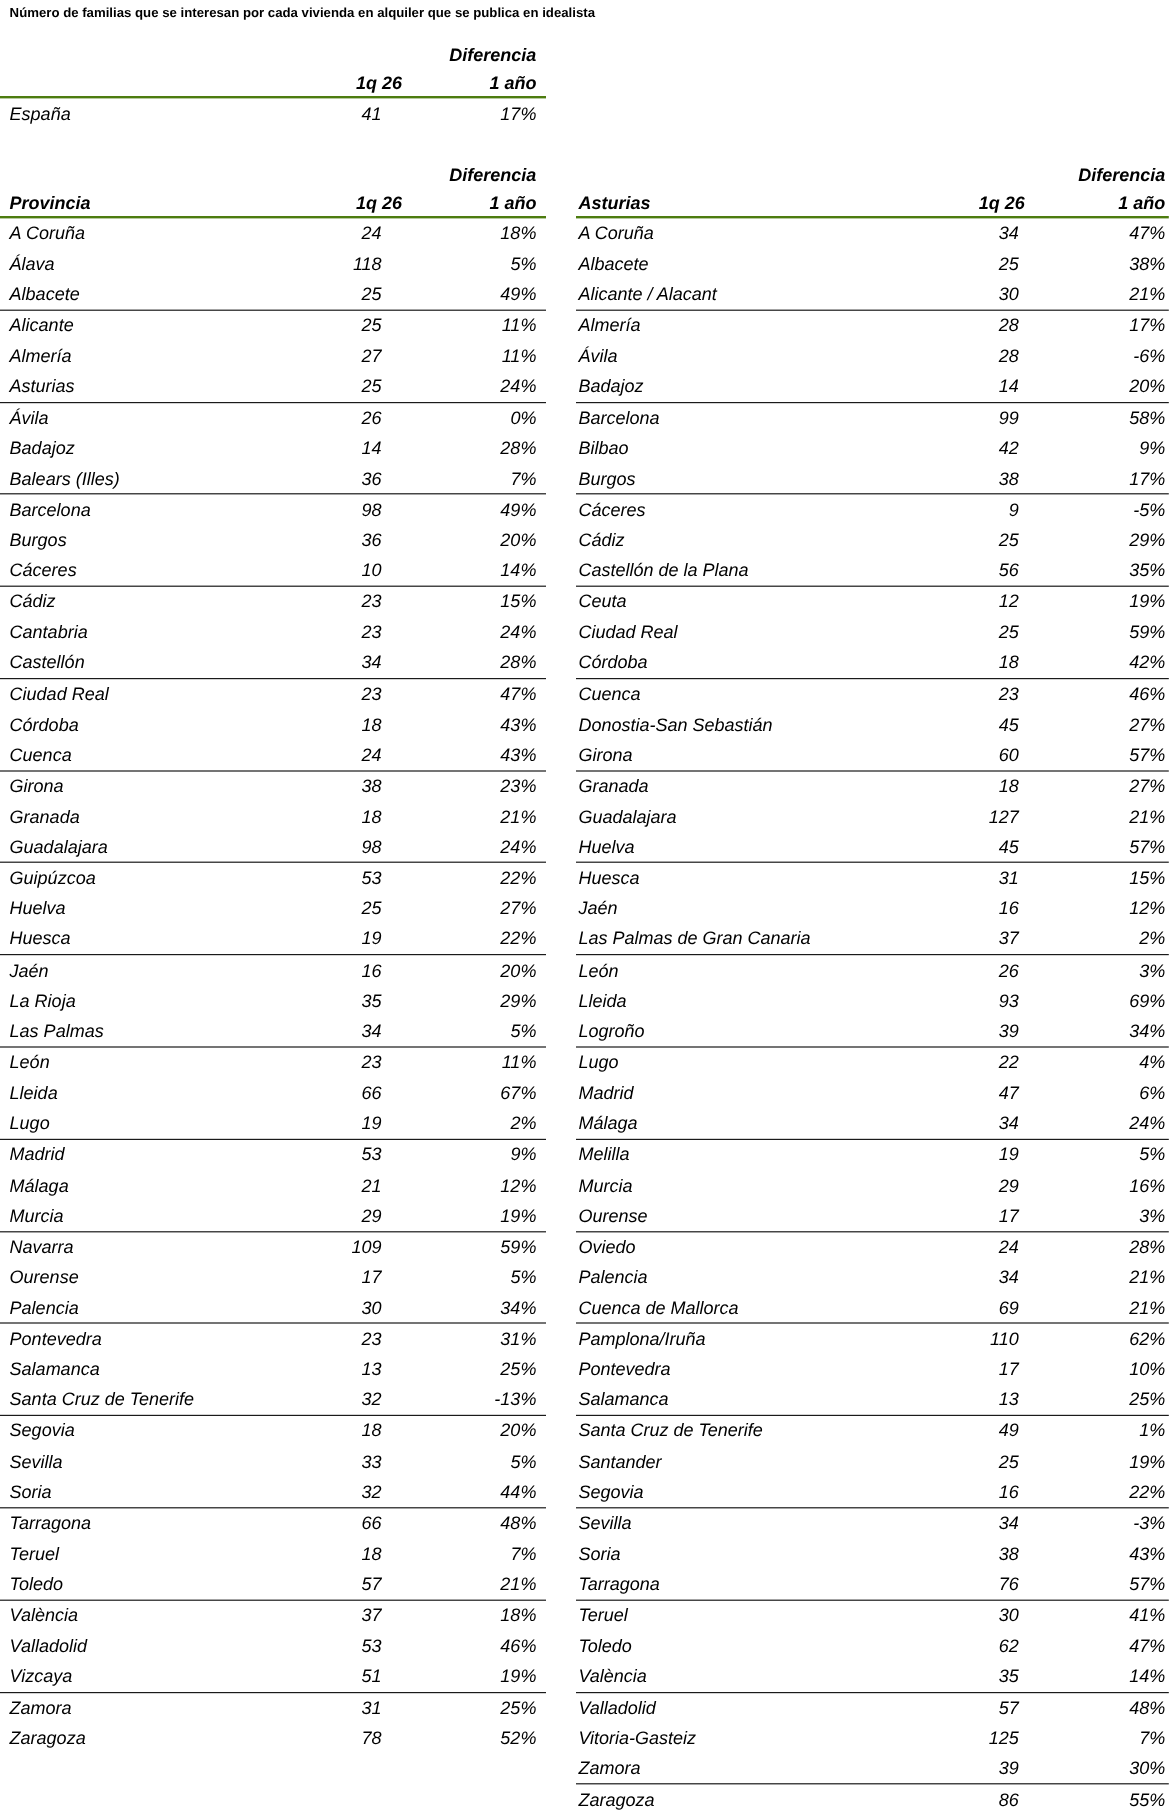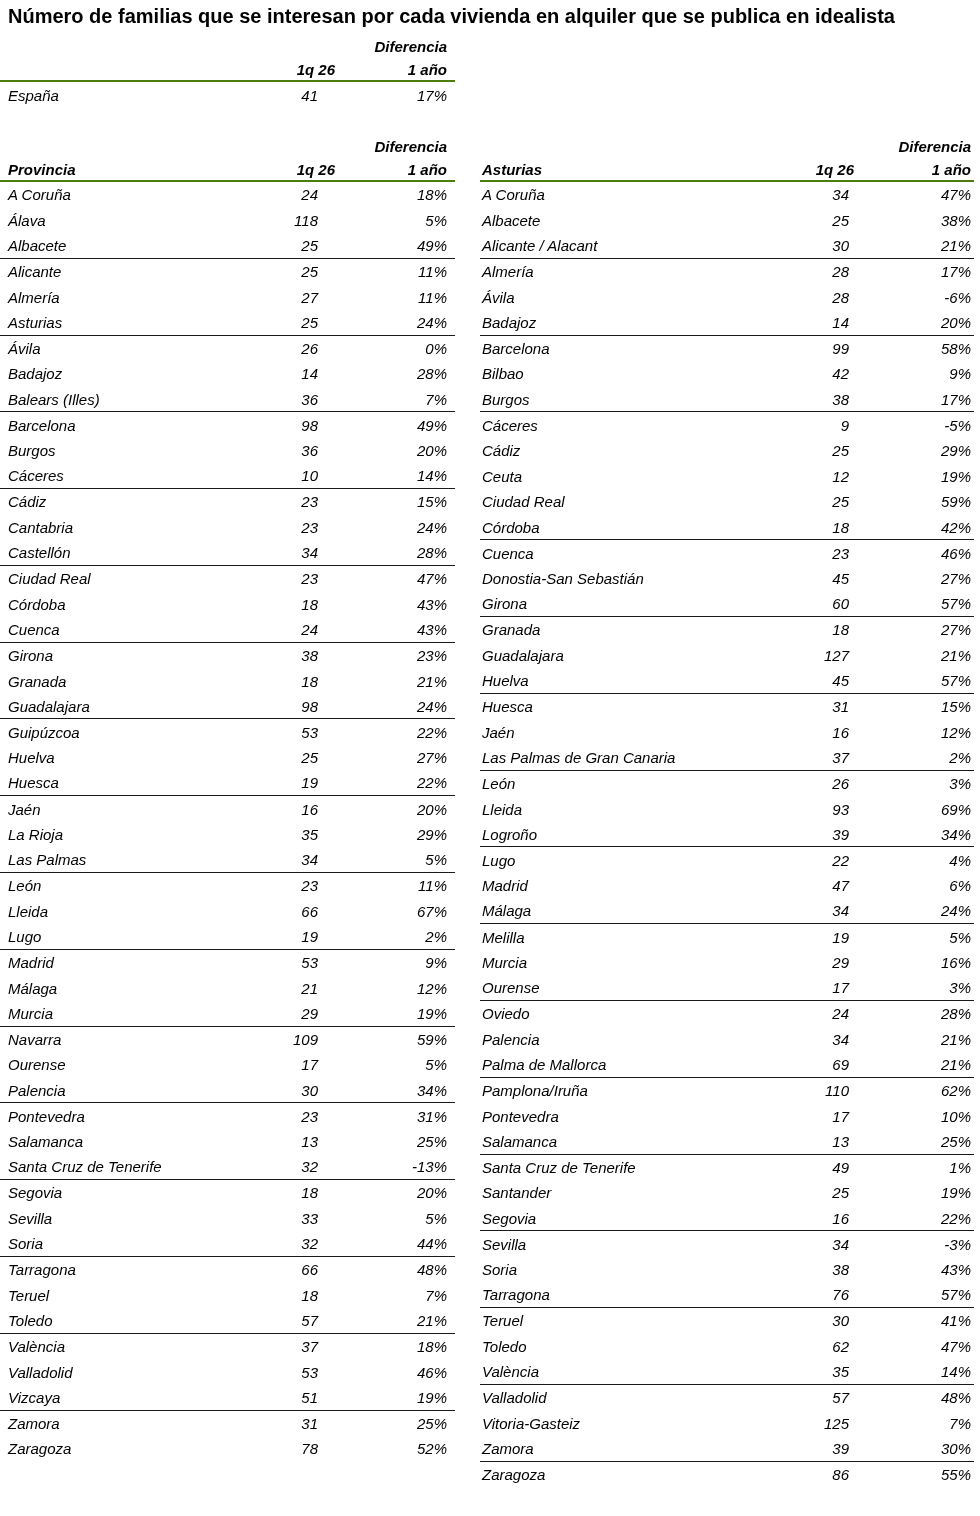--- a/index.html
+++ b/index.html
@@ -2,21 +2,21 @@
 <html><head>
 <meta charset="utf-8">
 <style>
   html,body{margin:0;padding:0;}
   body{
     width:980px;height:1516px;position:relative;background:#ffffff;
     color:#000000;font-family:"Liberation Sans","DejaVu Sans",sans-serif;
     font-size:15px;overflow:hidden;
   }
   .title{
-    position:absolute;left:8px;top:5px;font-size:20px;font-weight:bold;
+    position:absolute;left:8px;top:5px;font-size:11px;font-weight:bold;
     white-space:nowrap;
   }
   .tbl{position:absolute;box-sizing:border-box;font-style:italic;}
   .tbl.left{left:0;width:455px;}
   .tbl.right{left:480px;width:494px;}
   .espana{top:34px;}
   .section{top:134px;}
   .trow{display:flex;height:25.6px;align-items:center;box-sizing:border-box;}
   .hrow{display:flex;height:24px;align-items:center;font-weight:bold;box-sizing:border-box;}
   .col-row{border-bottom:2px solid #4d7c0f;}
@@ -384,20 +384,25 @@
       <div class="trow">
         <div class="c name">Cáceres</div>
         <div class="c q">9</div>
         <div class="c pct">-5%</div>
       </div>
       <div class="trow">
         <div class="c name">Cádiz</div>
         <div class="c q">25</div>
         <div class="c pct">29%</div>
       </div>
+      <div class="trow group-end">
+        <div class="c name">Castellón de la Plana</div>
+        <div class="c q">56</div>
+        <div class="c pct">35%</div>
+      </div>
       <div class="trow">
         <div class="c name">Ceuta</div>
         <div class="c q">12</div>
         <div class="c pct">19%</div>
       </div>
       <div class="trow">
         <div class="c name">Ciudad Real</div>
         <div class="c q">25</div>
         <div class="c pct">59%</div>
       </div>
@@ -500,21 +505,21 @@
         <div class="c name">Oviedo</div>
         <div class="c q">24</div>
         <div class="c pct">28%</div>
       </div>
       <div class="trow">
         <div class="c name">Palencia</div>
         <div class="c q">34</div>
         <div class="c pct">21%</div>
       </div>
       <div class="trow group-end">
-        <div class="c name">Palma de Mallorca</div>
+        <div class="c name">Cuenca de Mallorca</div>
         <div class="c q">69</div>
         <div class="c pct">21%</div>
       </div>
       <div class="trow">
         <div class="c name">Pamplona/Iruña</div>
         <div class="c q">110</div>
         <div class="c pct">62%</div>
       </div>
       <div class="trow">
         <div class="c name">Pontevedra</div>

